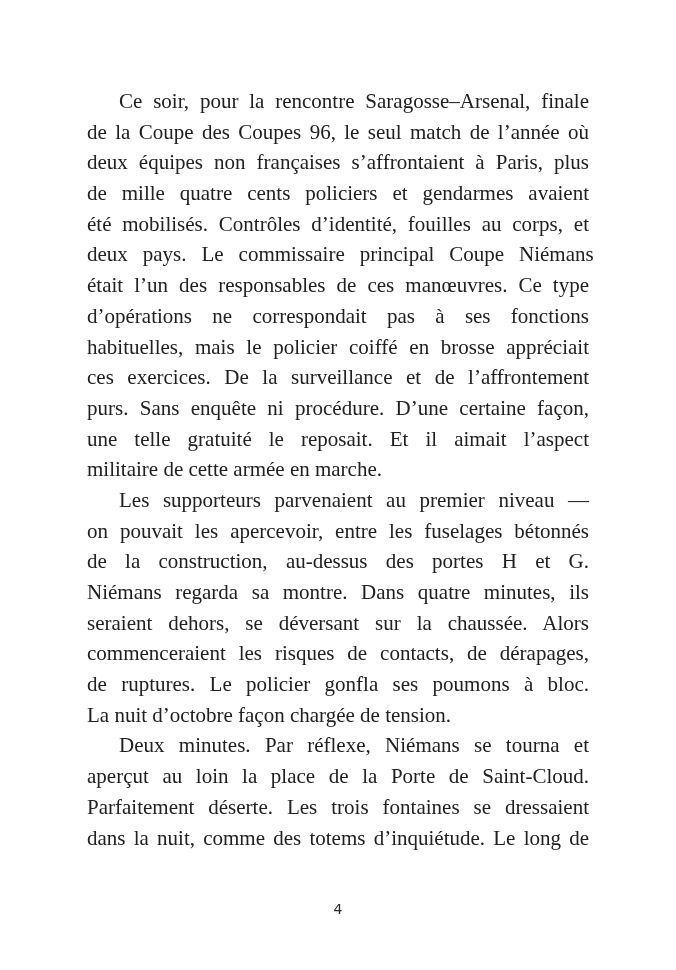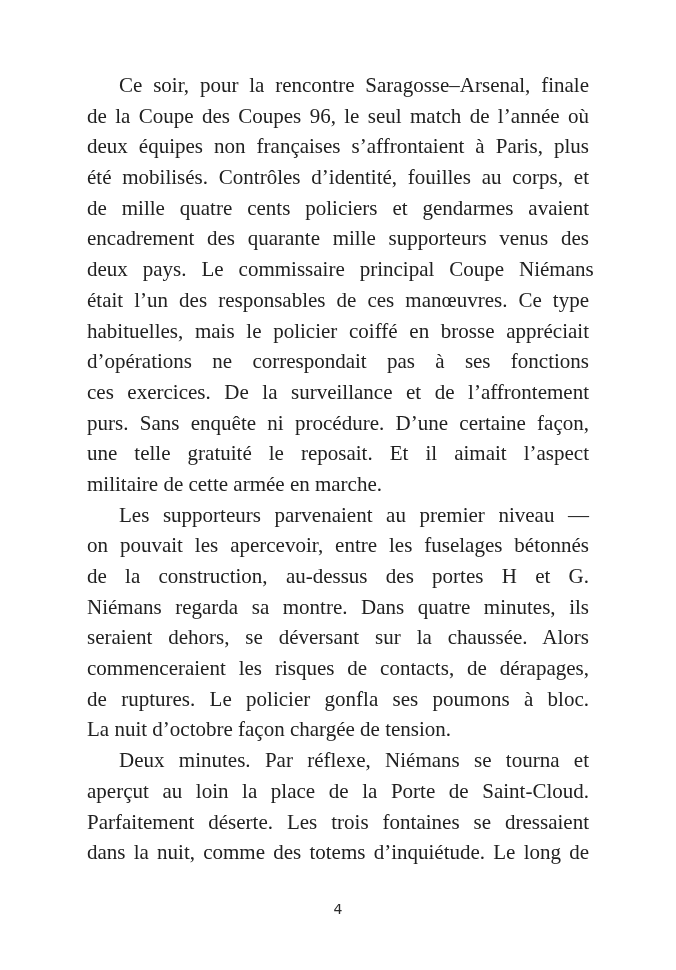--- a/index.html
+++ b/index.html
@@ -12,21 +12,21 @@
     width: 676px;
     height: 970px;
     background: #ffffff;
     overflow: hidden;
     font-family: "Liberation Serif", serif;
     color: #212121;
   }
   .text-block {
     position: absolute;
     left: 87px;
-    top: 70px;
+    top: 86px;
     width: 502px;
     font-size: 21px;
     line-height: 30.7px;
     text-rendering: optimizeLegibility;
   }
   .paragraph {
     margin: 0;
     padding: 0;
   }
   .line {
@@ -51,27 +51,26 @@
 </style>
 </head>
 <body>
 
 <div class="page">
   <div class="text-block" id="text-block">
       <div class="paragraph">
         <div class="line indent"><span style="word-spacing: 5.58073px;">Ce soir, pour la rencontre Saragosse–Arsenal, finale</span></div>
         <div class="line"><span style="word-spacing: 3.1179px; text-align: right;">de la Coupe des Coupes 96, le seul match de l’année où</span></div>
         <div class="line"><span style="word-spacing: 5.78795px;">deux équipes non françaises s’affrontaient à Paris, plus</span></div>
+        <div class="line"><span style="word-spacing: 9.65402px;">de mille quatre cents policiers et gendarmes avaient</span></div>
         <div class="line"><span style="word-spacing: 5.56027px;">été mobilisés. Contrôles d’identité, fouilles au corps, et</span></div>
-        <div class="line"><span style="word-spacing: 9.65402px;">de mille quatre cents policiers et gendarmes avaient</span></div>
-        <div class="line"><span style="word-spacing: 7.46875px;">encadrement des quarante mille supporteurs venus des</span></div>
         <div class="line"><span style="word-spacing: 9.70312px;">deux pays. Le commissaire principal Coupe Niémans</span></div>
         <div class="line"><span style="word-spacing: 5.81836px;">était l’un des responsables de ces manœuvres. Ce type</span></div>
+        <div class="line"><span style="word-spacing: 15.0469px;">d’opérations ne correspondait pas à ses fonctions</span></div>
         <div class="line"><span style="word-spacing: 6.45982px;">habituelles, mais le policier coiffé en brosse appréciait</span></div>
-        <div class="line"><span style="word-spacing: 15.0469px;">d’opérations ne correspondait pas à ses fonctions</span></div>
         <div class="line"><span style="word-spacing: 8.30134px;">ces exercices. De la surveillance et de l’affrontement</span></div>
         <div class="line"><span style="word-spacing: 6.07366px;">purs. Sans enquête ni procédure. D’une certaine façon,</span></div>
         <div class="line"><span style="word-spacing: 11.8008px; text-align: right;">une telle gratuité le reposait. Et il aimait l’aspect</span></div>
         <div class="line"><span>militaire de cette armée en marche.</span></div>
       </div>
       <div class="paragraph">
         <div class="line indent"><span style="word-spacing: 8.35677px;">Les supporteurs parvenaient au premier niveau —</span></div>
         <div class="line"><span style="word-spacing: 6.68973px; text-align: right;">on pouvait les apercevoir, entre les fuselages bétonnés</span></div>
         <div class="line"><span style="word-spacing: 13.0312px;">de la construction, au-dessus des portes H et G.</span></div>
         <div class="line"><span style="word-spacing: 8.31473px;">Niémans regarda sa montre. Dans quatre minutes, ils</span></div>

